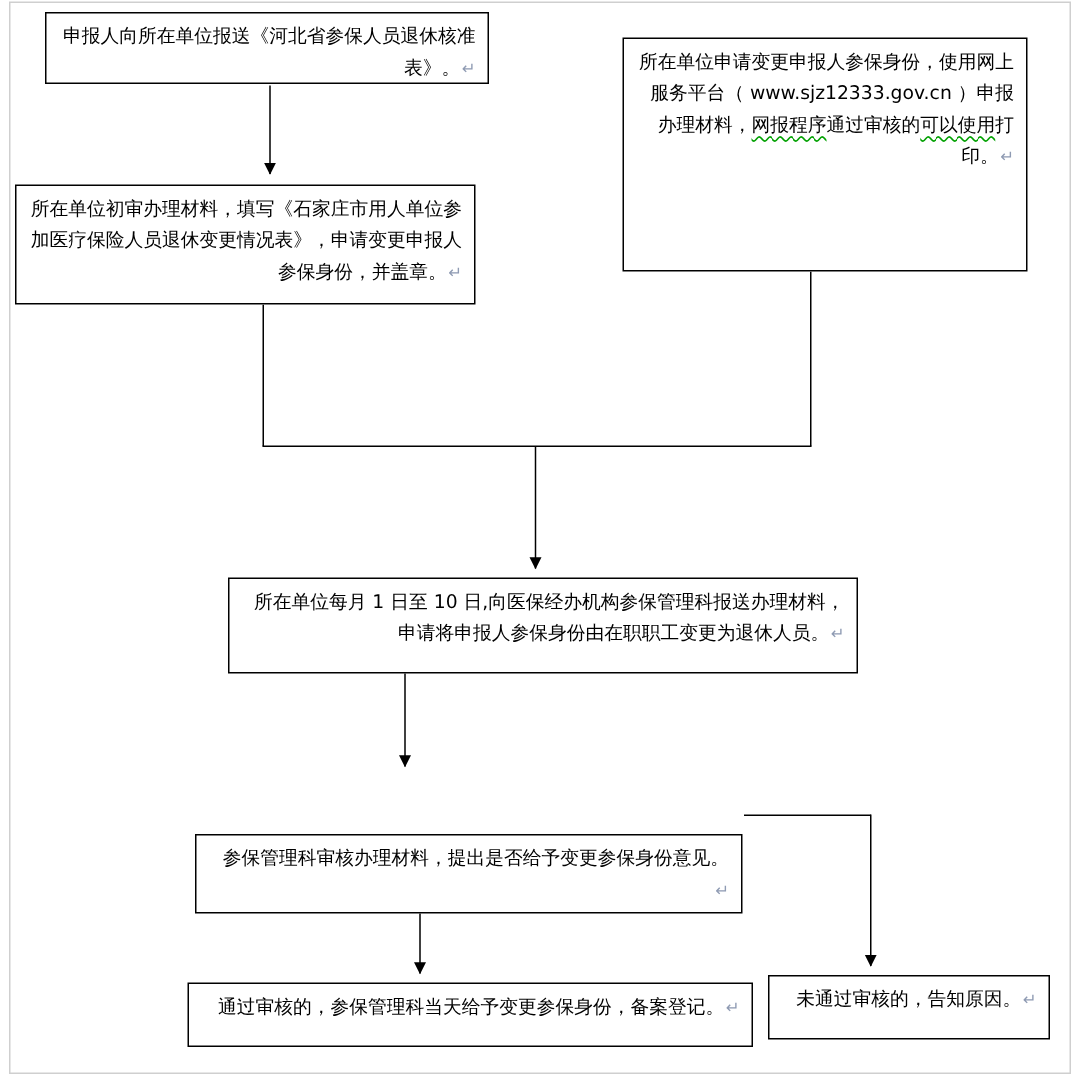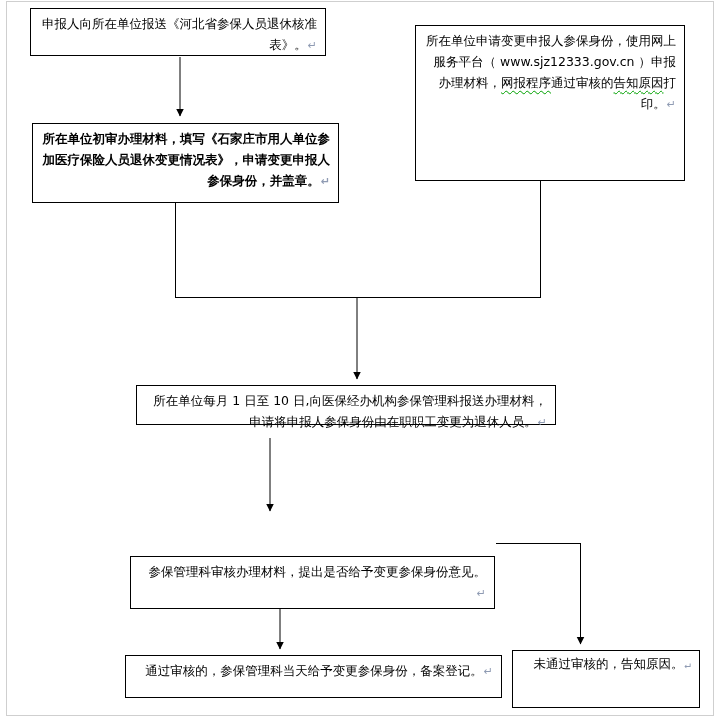--- a/index.html
+++ b/index.html
@@ -18,25 +18,25 @@
     text-align:right;
   }
   .pmark { color:#8f9bb3; font-size:11px; margin-left:1px; }
   .wavy {
     text-decoration:underline; text-decoration-style:wavy;
     text-decoration-color:#00a000; text-decoration-thickness:1px;
     text-underline-offset:3px;
   }
   #b1 { left:30px;  top:8px;   width:296px; height:48px;  }
   #b2 { left:415px; top:25px;  width:270px; height:156px; }
-  #b3 { left:32px;  top:123px; width:307px; height:80px;font-weight:bold;  }
-  #b4 { left:136px; top:385px; width:420px; height:40px;  }
+  #b3 { left:10px;  top:123px; width:307px; height:80px;  }
+  #b4 { left:152px; top:385px; width:420px; height:64px;  }
   #b5 { left:130px; top:517px; width:365px; height:53px;margin-top:39px;  }
   #b6 { left:125px; top:655px; width:377px; height:43px;  }
-  #b7 { left:512px; top:650px; width:188px; height:58px;font-family:Liberation Mono, monospace;  }
+  #b7 { left:512px; top:650px; width:188px; height:43px;  }
 </style>
 </head>
 <body>
 
 <div class="canvas">
 
   <svg class="connectors" width="720" height="718" viewBox="0 0 720 718" xmlns="http://www.w3.org/2000/svg">
     <defs>
       <marker id="arrowhead" markerWidth="9" markerHeight="9" refX="7.5" refY="4" orient="auto">
         <path d="M0,0 L8,4 L0,8 z" fill="#000"></path>
@@ -51,21 +51,21 @@
     <line x1="280" y1="571" x2="280" y2="649" stroke="#000" stroke-width="1" marker-end="url(#arrowhead)"></line>
     <line x1="496" y1="543.5" x2="580.5" y2="543.5" stroke="#000" stroke-width="1"></line>
     <line x1="580.5" y1="543" x2="580.5" y2="644" stroke="#000" stroke-width="1" marker-end="url(#arrowhead)"></line>
   </svg>
 
   <div class="fbox" id="b1">
     <span>申报人向所在单位报送《河北省参保人员退休核准表》。</span><span class="pmark">↵</span>
   </div>
 
   <div class="fbox" id="b2">
-    <span>所在单位申请变更申报人参保身份，使用网上服务平台（ www.sjz12333.gov.cn ）申报办理材料，</span><span class="wavy">网报程序</span><span>通过审核的</span><span class="wavy">告知原因</span><span>打印。</span><span class="pmark">↵</span>
+    <span>所在单位申请变更申报人参保身份，使用网上服务平台（ www.sjz12333.gov.cn ）申报办理材料，</span><span class="wavy">网报程序</span><span>通过审核的</span><span class="wavy">可以使用</span><span>打印。</span><span class="pmark">↵</span>
   </div>
 
   <div class="fbox" id="b3">
     <span>所在单位初审办理材料，填写《石家庄市用人单位参加医疗保险人员退休变更情况表》，申请变更申报人参保身份，并盖章。</span><span class="pmark">↵</span>
   </div>
 
   <div class="fbox" id="b4">
     <span>所在单位每月 1 日至 10 日,向医保经办机构参保管理科报送办理材料，申请将申报人参保身份由在职职工变更为退休人员。</span><span class="pmark">↵</span>
   </div>
 

